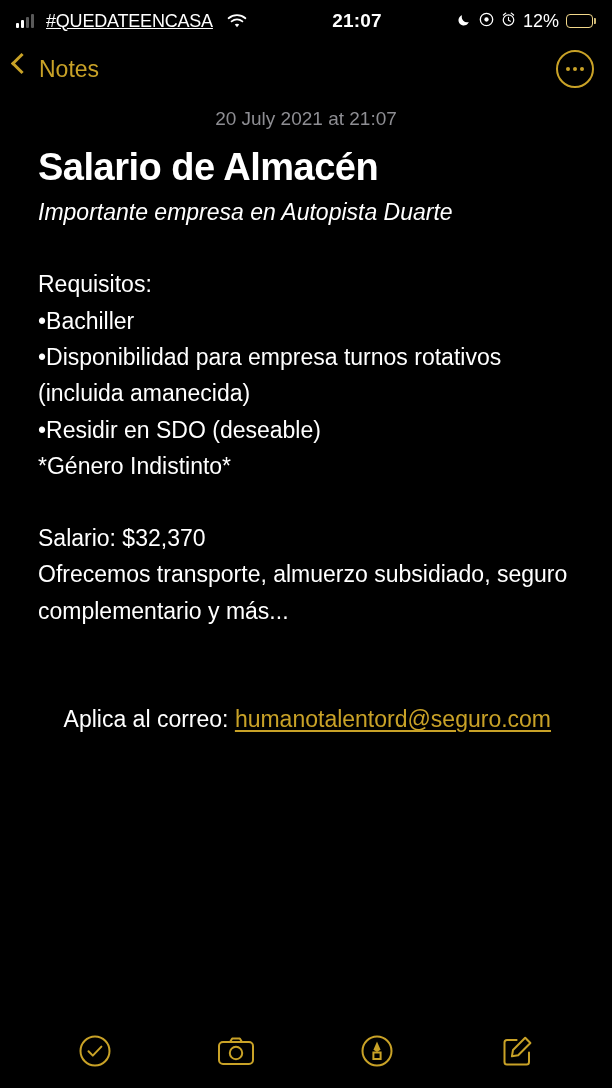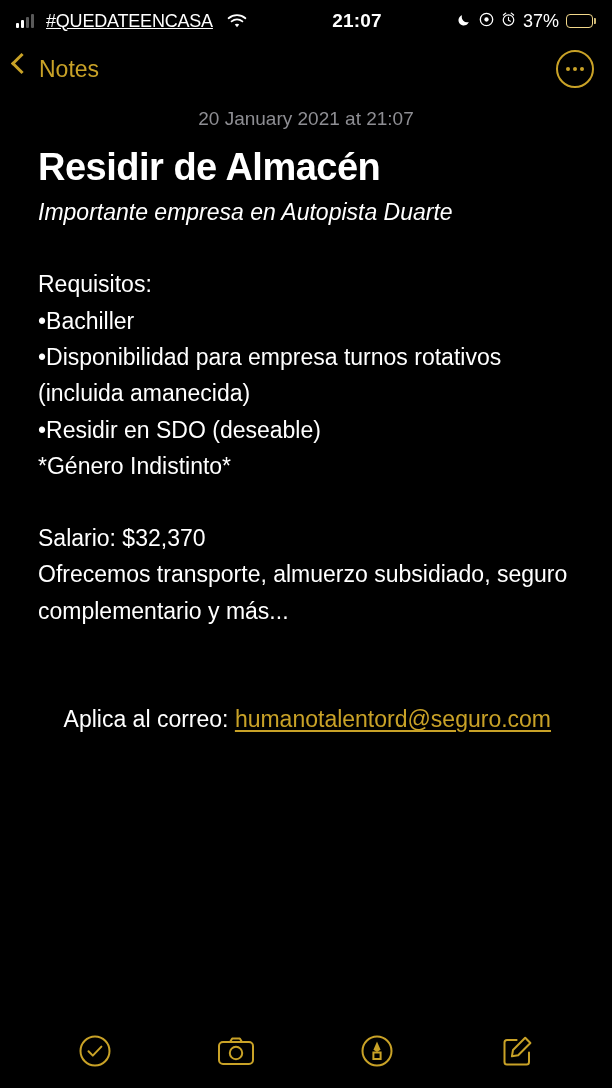--- a/index.html
+++ b/index.html
@@ -243,43 +243,43 @@
         <circle cx="8" cy="8" r="2.3" fill="#fff"></circle>
       </svg>
     </span>
     <span>
       <svg width="15" height="15" viewBox="0 0 16 16">
         <circle cx="8" cy="8.6" r="5.6" fill="none" stroke="#fff" stroke-width="1.3"></circle>
         <path d="M8 5.6v3.2l2 1.1" stroke="#fff" stroke-width="1.2" fill="none" stroke-linecap="round"></path>
         <path d="M2.6 3.2l2.4-2M13.4 3.2l-2.4-2" stroke="#fff" stroke-width="1.3" stroke-linecap="round"></path>
       </svg>
     </span>
-    <span class="pct">37%</span>
+    <span class="pct">12%</span>
     <span class="battery">
       <span class="battery-body"><span class="battery-fill" id="batt-fill" style="width: 79%;"></span></span>
       <span class="battery-cap"></span>
     </span>
   </div>
 </div>
 
 <div class="nav-bar">
   <div class="back-btn">
     <span class="chev"></span>
     <span>Notes</span>
   </div>
   <div class="more-btn">
     <span></span>
     <span></span>
     <span></span>
   </div>
 </div>
 
 <div class="note">
-  <div class="note-date">20 January 2021 at 21:07</div>
-  <div class="note-title">Residir de Almacén</div>
+  <div class="note-date">20 July 2021 at 21:07</div>
+  <div class="note-title">Salario de Almacén</div>
   <div class="note-sub">Importante empresa en Autopista Duarte</div>
   <div class="spacer-line"></div>
   <div class="note-p">Requisitos:
 •Bachiller
 •Disponibilidad para empresa turnos rotativos (incluida amanecida)
 •Residir en SDO (deseable)
 *Género Indistinto*</div>
   <div class="spacer-line"></div>
   <div class="note-p">Salario: $32,370
 Ofrecemos transporte, almuerzo subsidiado, seguro complementario y más...</div>

